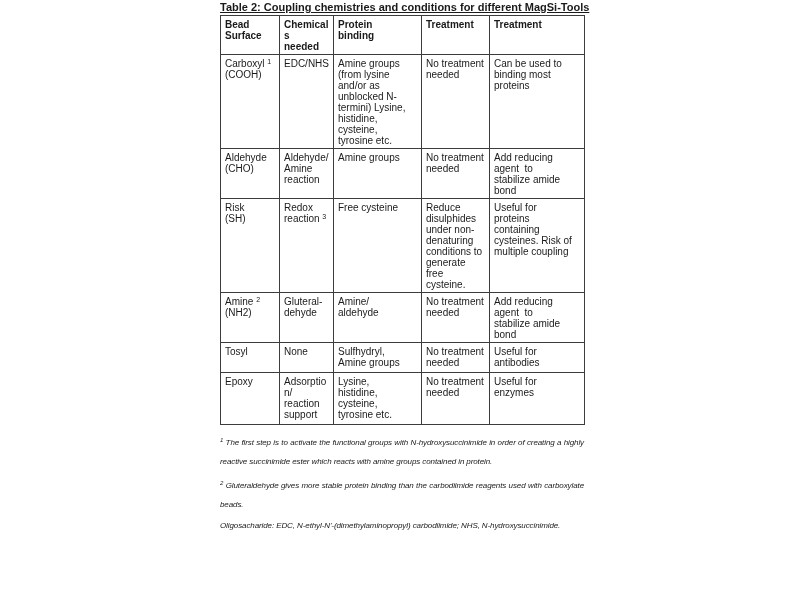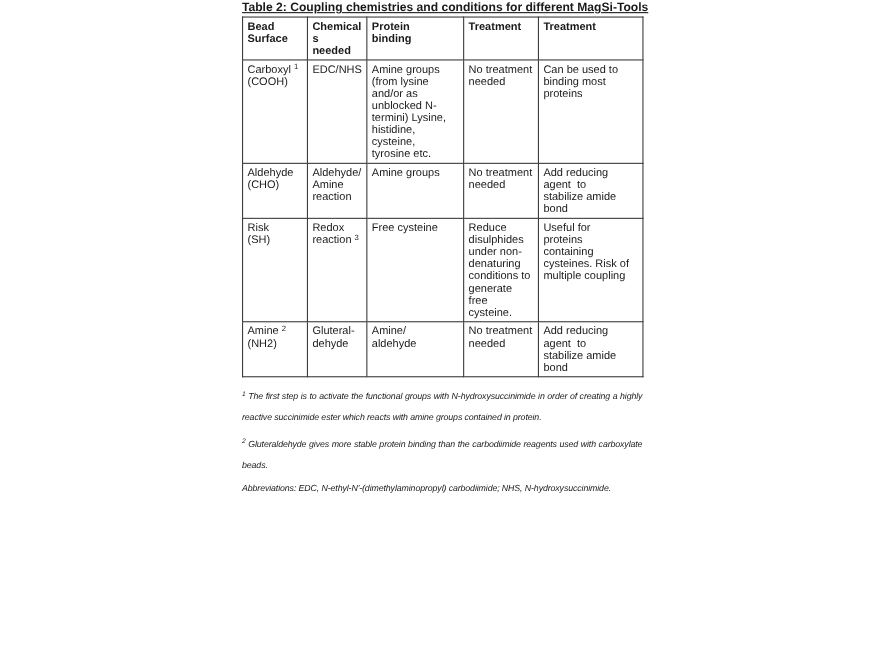--- a/index.html
+++ b/index.html
@@ -158,23 +158,47 @@
 dehyde</td>
         <td>Amine/
 aldehyde</td>
         <td>No treatment
 needed</td>
         <td>Add reducing
 agent  to
 stabilize amide
 bond</td>
       </tr>
+      <tr class="row-tosyl">
+        <td>Tosyl</td>
+        <td>None</td>
+        <td>Sulfhydryl,
+Amine groups</td>
+        <td>No treatment
+needed</td>
+        <td>Useful for
+antibodies</td>
+      </tr>
+      <tr class="row-epoxy">
+        <td>Epoxy</td>
+        <td>Adsorption/
+reaction
+support</td>
+        <td>Lysine,
+histidine,
+cysteine,
+tyrosine etc.</td>
+        <td>No treatment
+needed</td>
+        <td>Useful for
+enzymes</td>
+      </tr>
     </tbody>
   </table>
 
   <div class="footnotes">
     <p class="fn fn-italic"><sup>1</sup><span> The first step is to activate the functional groups with N-hydroxysuccinimide in order of  creating a highly reactive succinimide ester which reacts with amine groups contained in protein.</span></p>
     <p class="fn fn-italic"><sup>2</sup><span> Gluteraldehyde gives more stable protein binding than the carbodiimide reagents used with carboxylate beads.</span></p>
-    <p class="fn fn-abbrev">Abbreviations: EDC, N-ethyl-N'-(dimethylaminopropyl) carbodiimide; NHS, N-hydroxysuccinimide.</p>
+    <p class="fn fn-abbrev">Oligosacharide: EDC, N-ethyl-N'-(dimethylaminopropyl) carbodiimide; NHS, N-hydroxysuccinimide.</p>
 
   </div>
 
 </div>
 
 </body></html>

